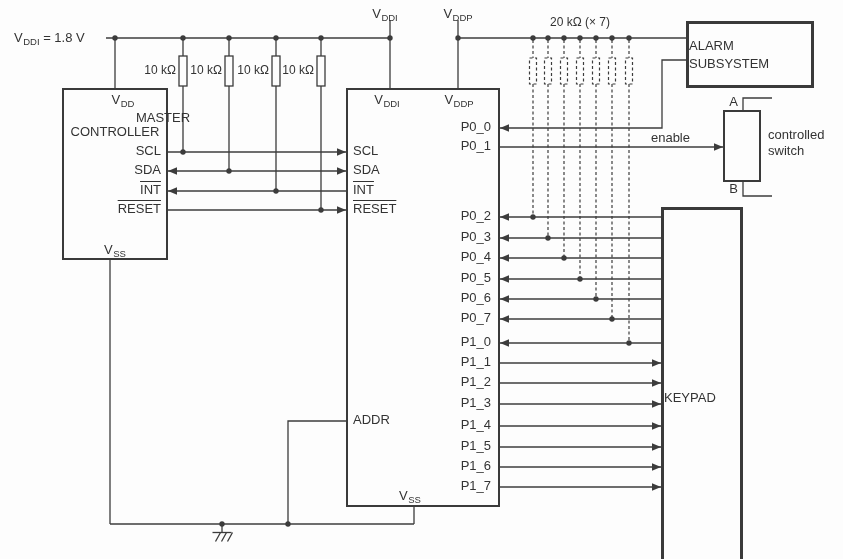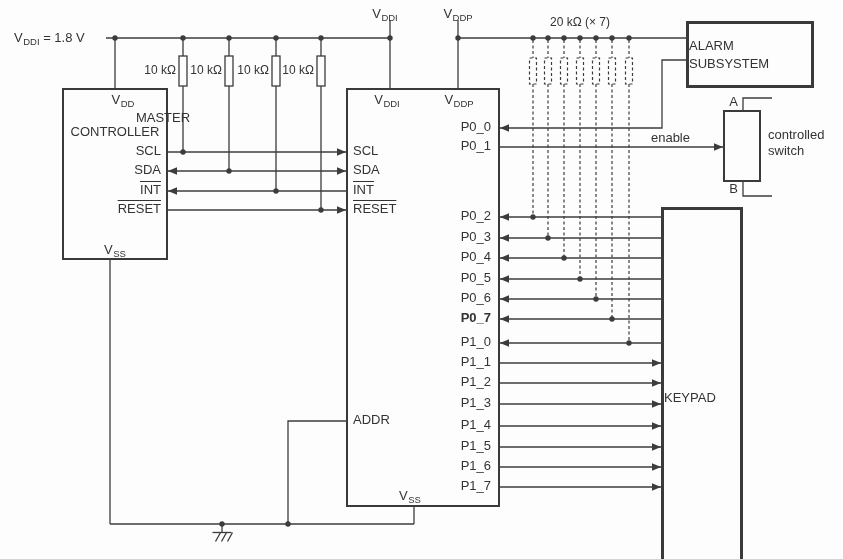--- a/index.html
+++ b/index.html
@@ -185,21 +185,21 @@
     <span class="lbl" style="left:5px; top:72px;">SDA</span>
     <span class="lbl ovl" style="left:5px; top:92px;">INT</span>
     <span class="lbl ovl" style="left:5px; top:111px;">RESET</span>
     <span class="lbl rgt" style="right:7px; top:29px;">P0_0</span>
     <span class="lbl rgt" style="right:7px; top:48px;">P0_1</span>
     <span class="lbl rgt" style="right:7px; top:118px;">P0_2</span>
     <span class="lbl rgt" style="right:7px; top:139px;">P0_3</span>
     <span class="lbl rgt" style="right:7px; top:159px;">P0_4</span>
     <span class="lbl rgt" style="right:7px; top:180px;">P0_5</span>
     <span class="lbl rgt" style="right:7px; top:200px;">P0_6</span>
-    <span class="lbl rgt" style="right:7px; top:220px;font-weight:bold;">P0_7</span>
+    <span class="lbl rgt" style="right:7px; top:220px;">P0_7</span>
     <span class="lbl rgt" style="right:7px; top:244px;margin-left:29px;">P1_0</span>
     <span class="lbl rgt" style="right:7px; top:264px;">P1_1</span>
     <span class="lbl rgt" style="right:7px; top:284px;">P1_2</span>
     <span class="lbl rgt" style="right:7px; top:305px;">P1_3</span>
     <span class="lbl rgt" style="right:7px; top:327px;">P1_4</span>
     <span class="lbl rgt" style="right:7px; top:348px;">P1_5</span>
     <span class="lbl rgt" style="right:7px; top:368px;">P1_6</span>
     <span class="lbl rgt" style="right:7px; top:388px;">P1_7</span>
     <span class="lbl" style="left:5px; top:322px;">ADDR</span>
     <span class="lbl ctr" style="left:30px; top:398px; width:64px;"><span>V</span><span class="sub">SS</span></span>

